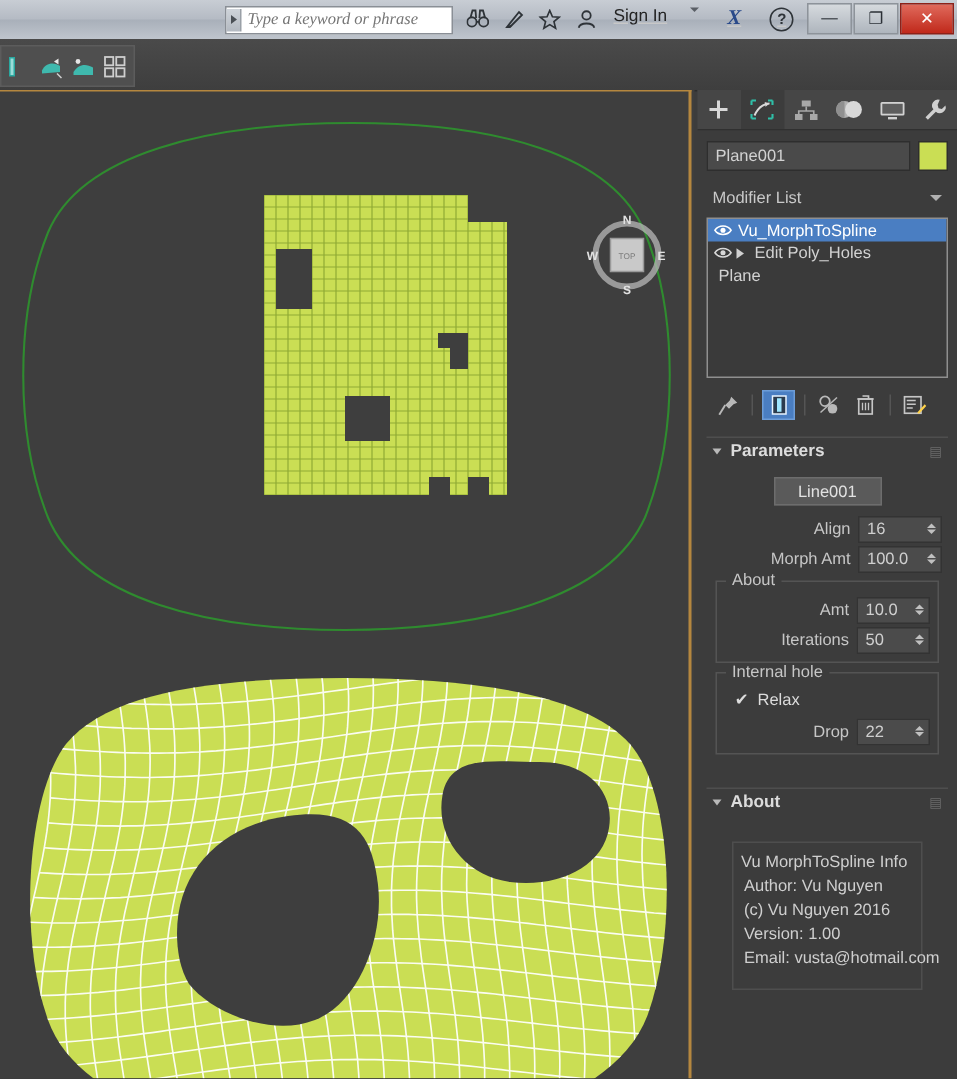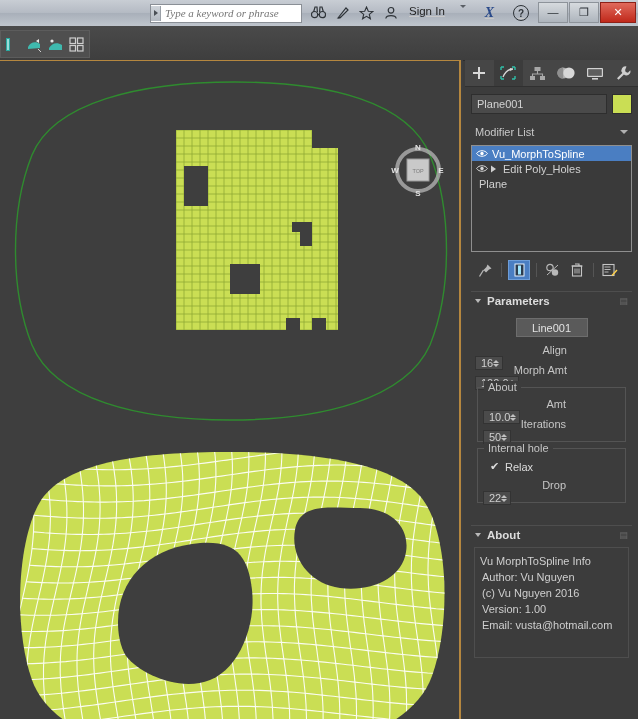--- a/index.html
+++ b/index.html
@@ -74,37 +74,37 @@
   
   .rollout{margin:10px 6px 0 6px;background:#3c3c3c;}
   .rhead{display:flex;align-items:center;height:17px;background:#3c3c3c;border-top:1px solid #4e4e4e;}
   .rtri{width:0;height:0;border-top:4px solid #b9b9b9;border-left:3.5px solid transparent;border-right:3.5px solid transparent;margin:0 6px 0 4px;}
   .rtitle{font-weight:bold;font-size:11.5px;color:#dcdcdc;}
   .rgrip{margin-left:auto;margin-right:4px;color:#6a6a6a;font-size:9px;letter-spacing:0;}
   .rbody{padding:6px 4px 8px 4px;}
 
   .linebtn{width:70px;height:17px;margin:3px auto 7px auto;background:#5a5a5a;border:1px solid #6d6d6d;
     color:#e2e2e2;font-size:11px;display:flex;align-items:center;justify-content:center;}
-  .prow{display:flex;align-items:flex-start;height:17px;margin-bottom:3px;flex-direction:column;}
+  .prow{display:flex;align-items:center;height:17px;margin-bottom:3px;}
   .plabel{text-align:right;font-size:11px;color:#c6c6c6;padding-right:5px;}
   .spin{flex:1;height:16px;background:#4b4b4b;border:1px solid #333;display:flex;align-items:center;
     justify-content:space-between;padding:0 2px 0 5px;}
   .spin .v{font-size:11px;color:#cfcfcf;}
   .spinarr{display:flex;flex-direction:column;gap:1px;margin-right:1px;}
   .spinarr i{width:0;height:0;border-left:3px solid transparent;border-right:3px solid transparent;}
   .spinarr i.up{border-bottom:3px solid #c0c0c0;}
   .spinarr i.dn{border-top:3px solid #c0c0c0;}
 
   .group{border:1px solid #545454;margin:6px 2px 4px 2px;padding:10px 5px 6px 5px;position:relative;}
   .gtitle{position:absolute;top:-7px;left:6px;background:#3c3c3c;padding:0 4px;font-size:11px;color:#c6c6c6;}
   .chkrow{display:flex;align-items:center;height:15px;margin:0 0 5px 6px;}
   .chk{width:11px;height:11px;display:inline-flex;align-items:center;justify-content:center;color:#dcdcdc;font-size:11px;}
   .chklbl{margin-left:5px;font-size:11px;color:#dcdcdc;}
 
-  .aboutbox{border:1px solid #4e4e4e;padding:5px 7px 24px 7px;margin:0;}
+  .aboutbox{border:1px solid #4e4e4e;padding:5px 7px 12px 7px;margin:14px;}
   .aline{font-size:11px;color:#cfcfcf;line-height:16px;white-space:nowrap;}
   .aline.first{margin-left:-2px;}
 </style>
 </head>
 <body>
 
 <div id="app">
 
   <div class="titlebar">
     <div class="tb-left"></div>

